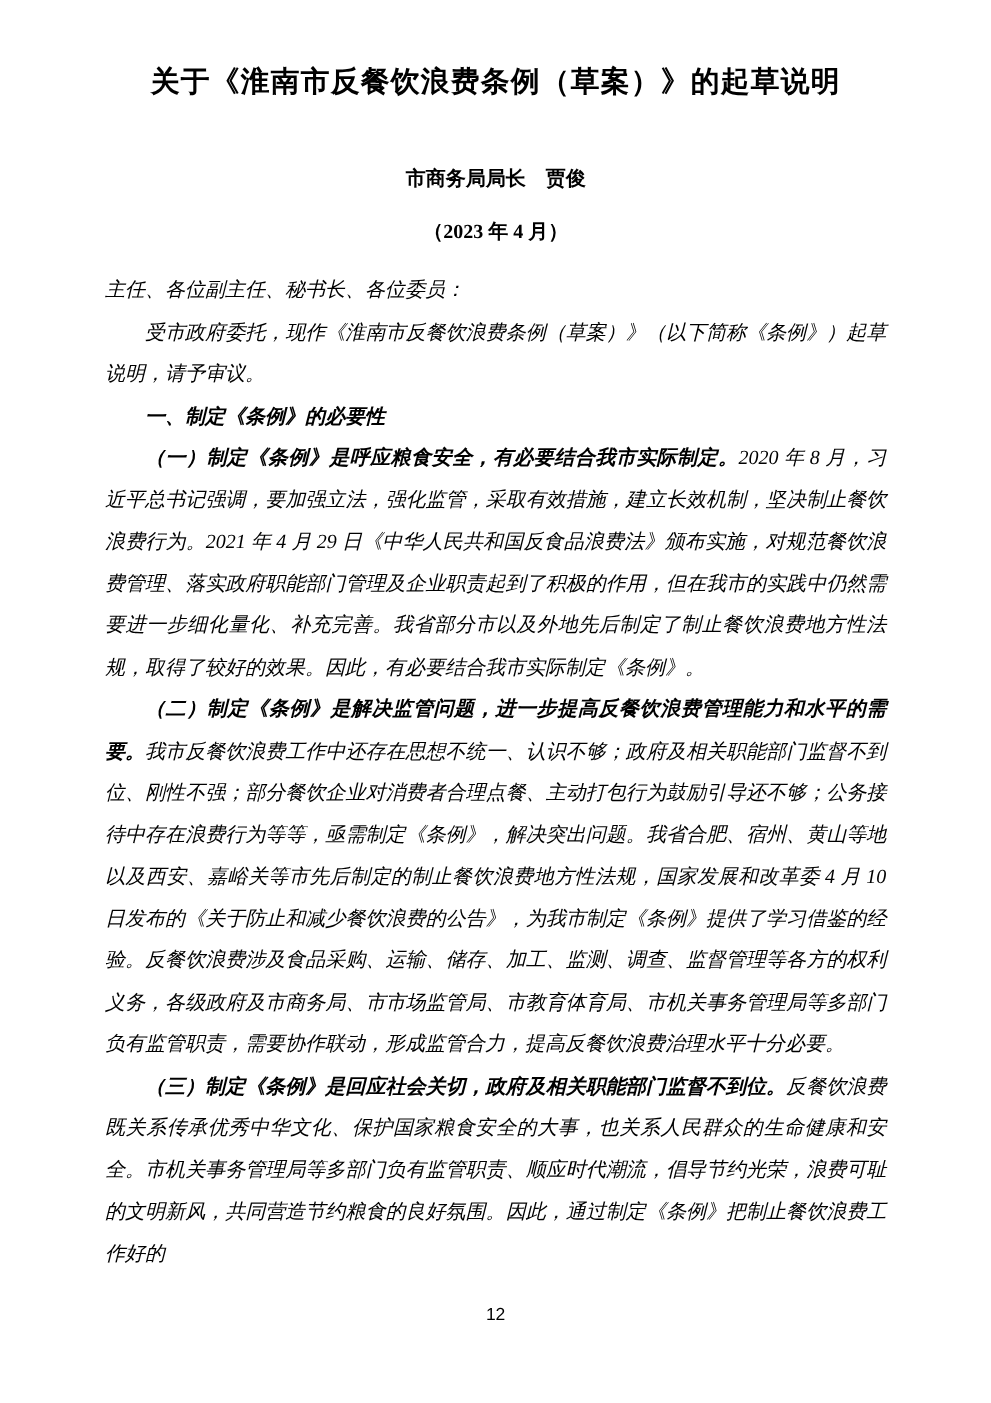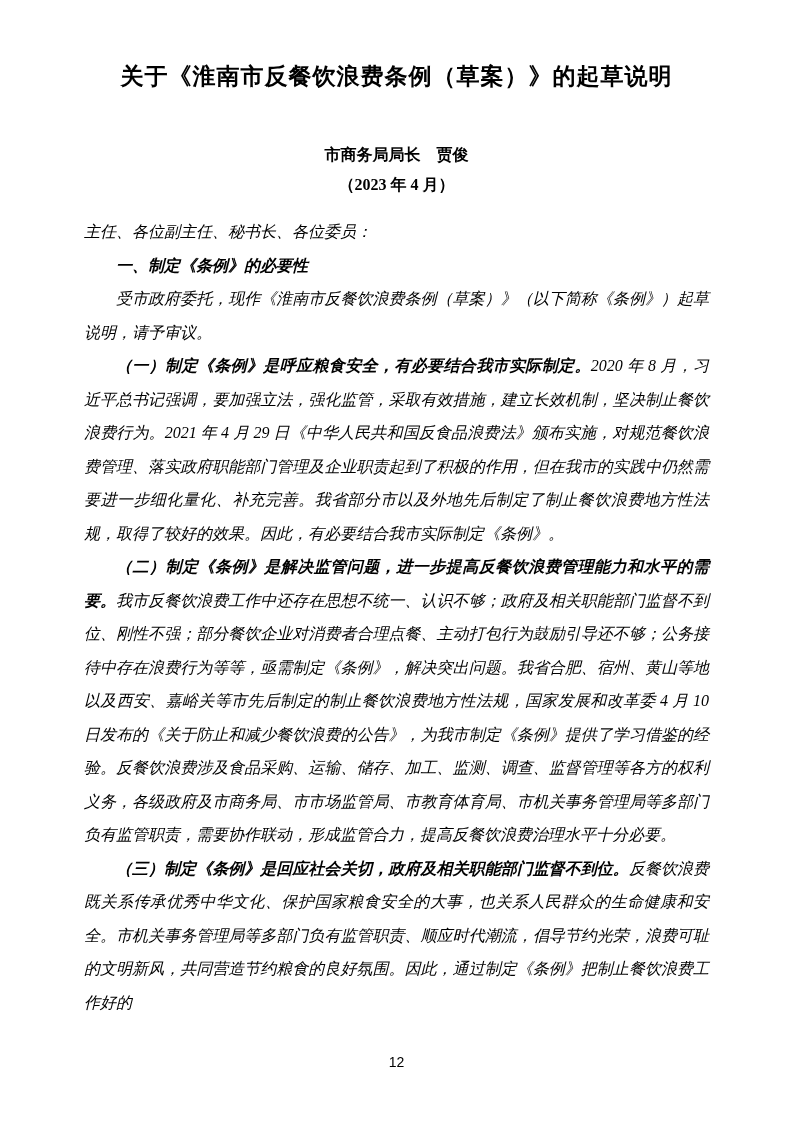--- a/index.html
+++ b/index.html
@@ -15,37 +15,37 @@
   .page {
     position: relative;
     width: 793px;
     height: 1122px;
     box-sizing: border-box;
     padding: 0 84px;
     background: #ffffff;
   }
   
   .doc-title {
-    margin: 17px;
+    margin: 6px;
     padding-top: 43px;
     font-size: 23px;
     font-weight: bold;
     text-align: center;
     line-height: 34px;
     letter-spacing: 1px;
   }
   .doc-author {
     margin-top: 48px;
     font-size: 16px;
     font-weight: bold;
     text-align: center;
     line-height: 26px;
   }
   .doc-date {
-    margin-top: 4px;
+    margin-top: 16px;
     font-size: 16px;
     font-weight: bold;
     text-align: center;
     line-height: 26px;
   }
   
   .doc-body {
     margin-top: 17px;
     font-size: 16px;
     line-height: 33.5px;
@@ -78,23 +78,23 @@
   <h1 class="doc-title">关于《淮南市反餐饮浪费条例（草案）》的起草说明</h1>
 
   <div class="doc-author">市商务局局长　贾俊</div>
 
   <div class="doc-date">（2023 年 4 月）</div>
 
   <div class="doc-body">
 
     <p class="salutation">主任、各位副主任、秘书长、各位委员：</p>
 
+    <p class="indent">受市政府委托，现作《淮南市反餐饮浪费条例（草案）》（以下简称《条例》）起草说明，请予审议。</p>
+
     <p class="indent sec-heading">一、制定《条例》的必要性</p>
-
-    <p class="indent">受市政府委托，现作《淮南市反餐饮浪费条例（草案）》（以下简称《条例》）起草说明，请予审议。</p>
 
     <p class="indent"><span class="lead">（一）制定《条例》是呼应粮食安全，有必要结合我市实际制定。</span><span>2020 年 8 月，习近平总书记强调，要加强立法，强化监管，采取有效措施，建立长效机制，坚决制止餐饮浪费行为。2021 年 4 月 29 日《中华人民共和国反食品浪费法》颁布实施，对规范餐饮浪费管理、落实政府职能部门管理及企业职责起到了积极的作用，但在我市的实践中仍然需要进一步细化量化、补充完善。我省部分市以及外地先后制定了制止餐饮浪费地方性法规，取得了较好的效果。因此，有必要结合我市实际制定《条例》。</span></p>
 
     <p class="indent"><span class="lead">（二）制定《条例》是解决监管问题，进一步提高反餐饮浪费管理能力和水平的需要。</span><span>我市反餐饮浪费工作中还存在思想不统一、认识不够；政府及相关职能部门监督不到位、刚性不强；部分餐饮企业对消费者合理点餐、主动打包行为鼓励引导还不够；公务接待中存在浪费行为等等，亟需制定《条例》，解决突出问题。我省合肥、宿州、黄山等地以及西安、嘉峪关等市先后制定的制止餐饮浪费地方性法规，国家发展和改革委 4 月 10 日发布的《关于防止和减少餐饮浪费的公告》，为我市制定《条例》提供了学习借鉴的经验。反餐饮浪费涉及食品采购、运输、储存、加工、监测、调查、监督管理等各方的权利义务，各级政府及市商务局、市市场监管局、市教育体育局、市机关事务管理局等多部门负有监管职责，需要协作联动，形成监管合力，提高反餐饮浪费治理水平十分必要。</span></p>
 
     <p class="indent"><span class="lead">（三）制定《条例》是回应社会关切，政府及相关职能部门监督不到位。</span><span>反餐饮浪费既关系传承优秀中华文化、保护国家粮食安全的大事，也关系人民群众的生命健康和安全。市机关事务管理局等多部门负有监管职责、顺应时代潮流，倡导节约光荣，浪费可耻的文明新风，共同营造节约粮食的良好氛围。因此，通过制定《条例》把制止餐饮浪费工作好的</span></p>
 
   </div>
 
   <div class="page-number">12</div>

